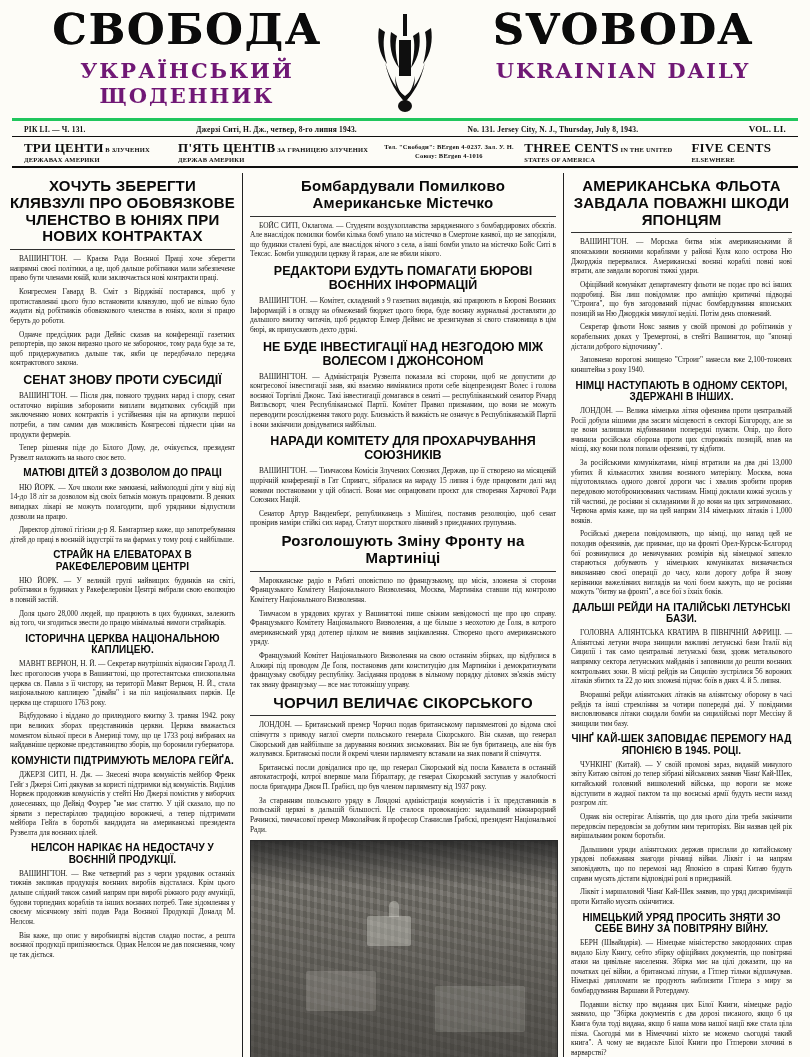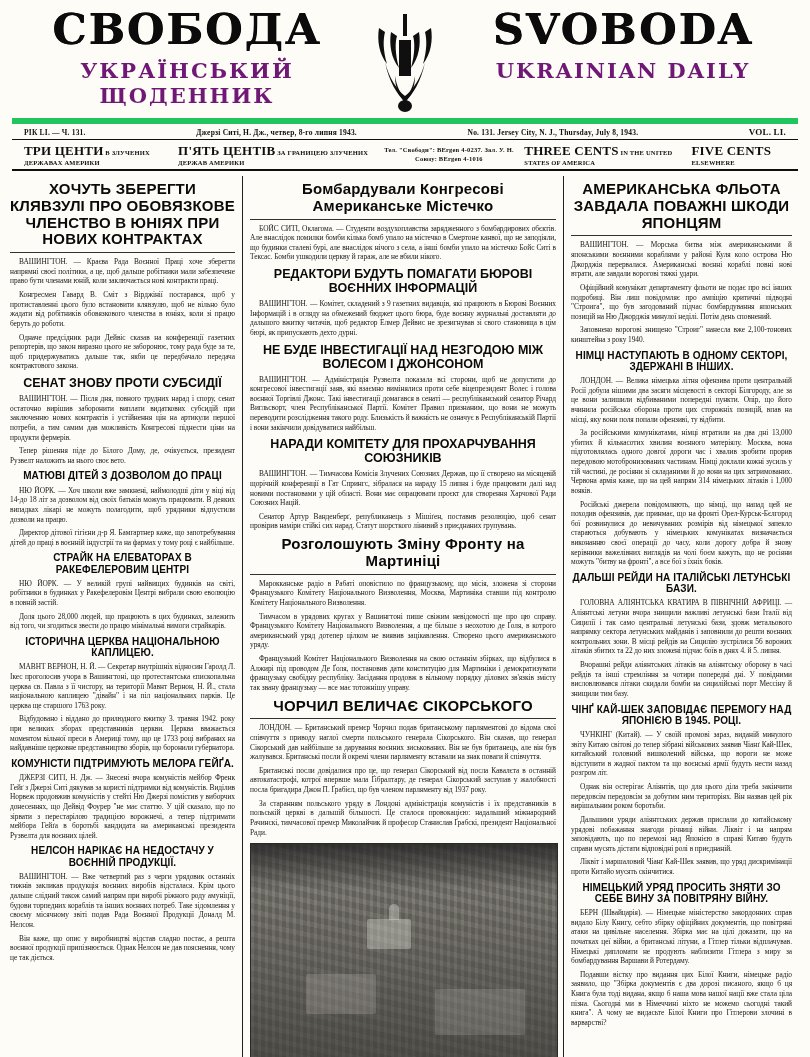--- a/index.html
+++ b/index.html
@@ -67,21 +67,21 @@
     height: 104px;
     display: block;
   }
   .mast-meta {
     display: flex;
     justify-content: space-between;
     align-items: center;
     font-size: 7.5px;
     font-weight: bold;
     padding: 3px 12px 2px 12px;
-    border-top: 6px solid #22c55e;
+    border-top: 3px solid #22c55e;
     margin-top: 4px;
     letter-spacing: 0.2px;
   }
   .mast-meta .c {
     text-align: center;
   }
   .mast-meta .big {
     font-size: 9px;
   }
   .mast-meta2 {
@@ -258,21 +258,21 @@
       <p class="body">ДЖЕРЗІ СИТІ, Н. Дж. — Знесені вчора комуністів мейбор Френк Гейґ з Джерзі Ситі дякував за користі підтримки від комуністів. Виділив Норвеж продовжив комуністів у стейті Ню Джерзі помістив у виборчих донесеннях, що Дейвід Фоурер "не має статтю. У цій сказало, що по зірвати з перестарілою традицією ворожнечі, а тепер підтримати мейбора Гейґа в боротьбі кандидата на американські президента Рузвелта для воєнних цілей.</p>
 
       <div class="hl sm">НЕЛСОН НАРІКАЄ НА НЕДОСТАЧУ У ВОЄННІЙ ПРОДУКЦІЇ.</div>
       <p class="body">ВАШИНГТОН. — Вже четвертий раз з черги урядовик останніх тижнів закликав продукція воєнних виробів відсталася. Крім цього дальше слідний також самий напрям при виробі ріжного роду амуніції, будови торпедних кораблів та інших воєнних потреб. Таке зідомлення у своєму місячному звіті подав Рада Воєнної Продукції Доналд М. Нелсон.</p>
       <p class="body">Він каже, що опис у виробництві відстав сладно постає, а решта воєнної продукції припізнюється. Однак Нелсон не дав пояснення, чому це так діється.</p>
     </div>
 
     <div class="vrule"></div>
 
     <div class="col col2">
-      <div class="hl big">Бомбардували Конгресові Американське Містечко</div>
+      <div class="hl big">Бомбардували Помилково Американське Містечко</div>
       <hr class="rule">
       <p class="body">БОЙС СИТІ, Оклагома. — Студенти воздухоплавства зарядженного з бомбардирових обєктів. Але внаслідок помилки бомби кілька бомб упало на містечко в Смертоне канвої, що не заподіяли, що будинки сталеві бурі, але внаслідок нічого з села, а інші бомби упало на містечко Бойс Ситі в Тексас. Бомби ушкодили церкву й гараж, але не вбили нікого.</p>
 
       <div class="hl med">РЕДАКТОРИ БУДУТЬ ПОМАГАТИ БЮРОВІ ВОЄННИХ ІНФОРМАЦІЙ</div>
       <p class="body">ВАШИНГТОН. — Комітет, складений з 9 газетних видавців, які працюють в Бюрові Воєнних Інформацій і в огляду на обмежений бюджет цього бюра, буде воєнну журнальні доставляти до дальшого вжитку читачів, щоб редактор Елмер Дейвис не зрезигнував зі свого становища в цім бюрі, як припускають дехто дурні.</p>
 
       <div class="hl med">НЕ БУДЕ ІНВЕСТИГАЦІЇ НАД НЕЗГОДОЮ МІЖ ВОЛЕСОМ І ДЖОНСОНОМ</div>
       <p class="body">ВАШИНГТОН. — Адміністрація Рузвелта показала всі сторони, щоб не допустити до конгресової інвестигації заяв, які взаємно вимінялися проти себе віцепрезидент Волес і голова воєнної Торгівлі Джонс. Такі інвестигації домагався в сенаті — республіканський сенатор Річард Вигльсворт, член Республіканської Партії. Комітет Правил признаним, що вони не можуть переводити розслідження такого роду. Близькість й важність не означує в Республіканській Партії і вони закінчили довідуватися найбільш.</p>
 
       <div class="hl med">НАРАДИ КОМІТЕТУ ДЛЯ ПРОХАРЧУВАННЯ СОЮЗНИКІВ</div>
@@ -301,20 +301,21 @@
 
     </div>
 
     <div class="vrule"></div>
 
     <div class="col col3">
       <div class="hl big">АМЕРИКАНСЬКА ФЛЬОТА ЗАВДАЛА ПОВАЖНІ ШКОДИ ЯПОНЦЯМ</div>
       <hr class="rule">
       <p class="body">ВАШИНГТОН. — Морська битва між американськими й японськими воєнними кораблями у районі Куля коло острова Ню Джорджія перервалася. Американські воєнні кораблі повні нові втрати, але завдали ворогові тяжкі удари.</p>
       <p class="body">Офіційний комунікат департаменту фльоти не подає про всі інших подробиці. Він лиш повідомляє про ампіцію критичні підводні "Строига", що був загодований підчас бомбардування японських позицій на Ню Джорджія минулої неділі. Потім день сповнений.</p>
+      <p class="body">Секретар фльоти Нокс заявив у своїй промові до робітників у корабельних доках у Тремертоні, в стейті Вашингтон, що "японці дістали доброго відпочинку".</p>
       <p class="body">Заповнено ворогові знищено "Строиг" нанесла вже 2,100-тонових кинштейна з року 1940.</p>
 
       <div class="hl sm">НІМЦІ НАСТУПАЮТЬ В ОДНОМУ СЕКТОРІ, ЗДЕРЖАНІ В ІНШИХ.</div>
       <p class="body">ЛОНДОН. — Велика німецька літня офензива проти центральній Росії добула нішими два засяги місцевості в секторі Білгороду, але за це вони залишили відбиваними попередні пункти. Опір, що його вчинила російська оборона проти цих сторожніх позицій, впав на місці, яку вони поля попали офензиві, ту відбити.</p>
       <p class="body">За російськими комунікатами, німці втратили на два дні 13,000 убитих й кількасотих хвилин воєнного матеріялу. Москва, вона підготовлялась одного довгої дороги час і хвалив зробити прорив передовою мотобронизованих частинам. Німці доклали кожні зусиль у тій частині, де росіяни зі складаними й до вони на цих затримованих. Червона армія каже, що на цей напрям 314 німецьких літаків і 1,000 вояків.</p>
       <p class="body">Російські джерела повідомляють, що німці, що напад цей не походив офензивів, дає принмає, що на фронті Орел-Курськ-Бєлгород бої розвинулися до невичуваних розмірів від німецької запекло стараються добувають у німецьких комунікатах визначається виконанню своєї операції до часу, коли дорогу добра й знову керівники важелівних виглядів на чолі боєм кажуть, що не росіяни можуть "битву на фронті", а все бої з їхніх боків.</p>
 
       <div class="hl sm">ДАЛЬШІ РЕЙДИ НА ІТАЛІЙСЬКІ ЛЕТУНСЬКІ БАЗИ.</div>
       <p class="body">ГОЛОВНА АЛІЯНТСЬКА КВАТИРА В ПІВНІЧНІЙ АФРИЦІ. — Аліянтські летуни вчора знищили важливі летунські бази Італії від Сицилії і так само центральні летунські бази, здовж метальового напрямку сектора летунських майданів і заповнили до решти воєнних контрольних зони. В місці рейдів на Сицилію зустрілися 56 ворожих літаків збитих та 22 до них зложені підчас боїв в днях 4. й 5. липня.</p>
       <p class="body">Вчорашні рейди аліянтських літаків на аліянтську оборону в часі рейдів та інші стремління за чотири попередні дні. У повідними висловлювався літаки скидали бомби на сицилійські порт Мессіну й знищили тим базу.</p>

